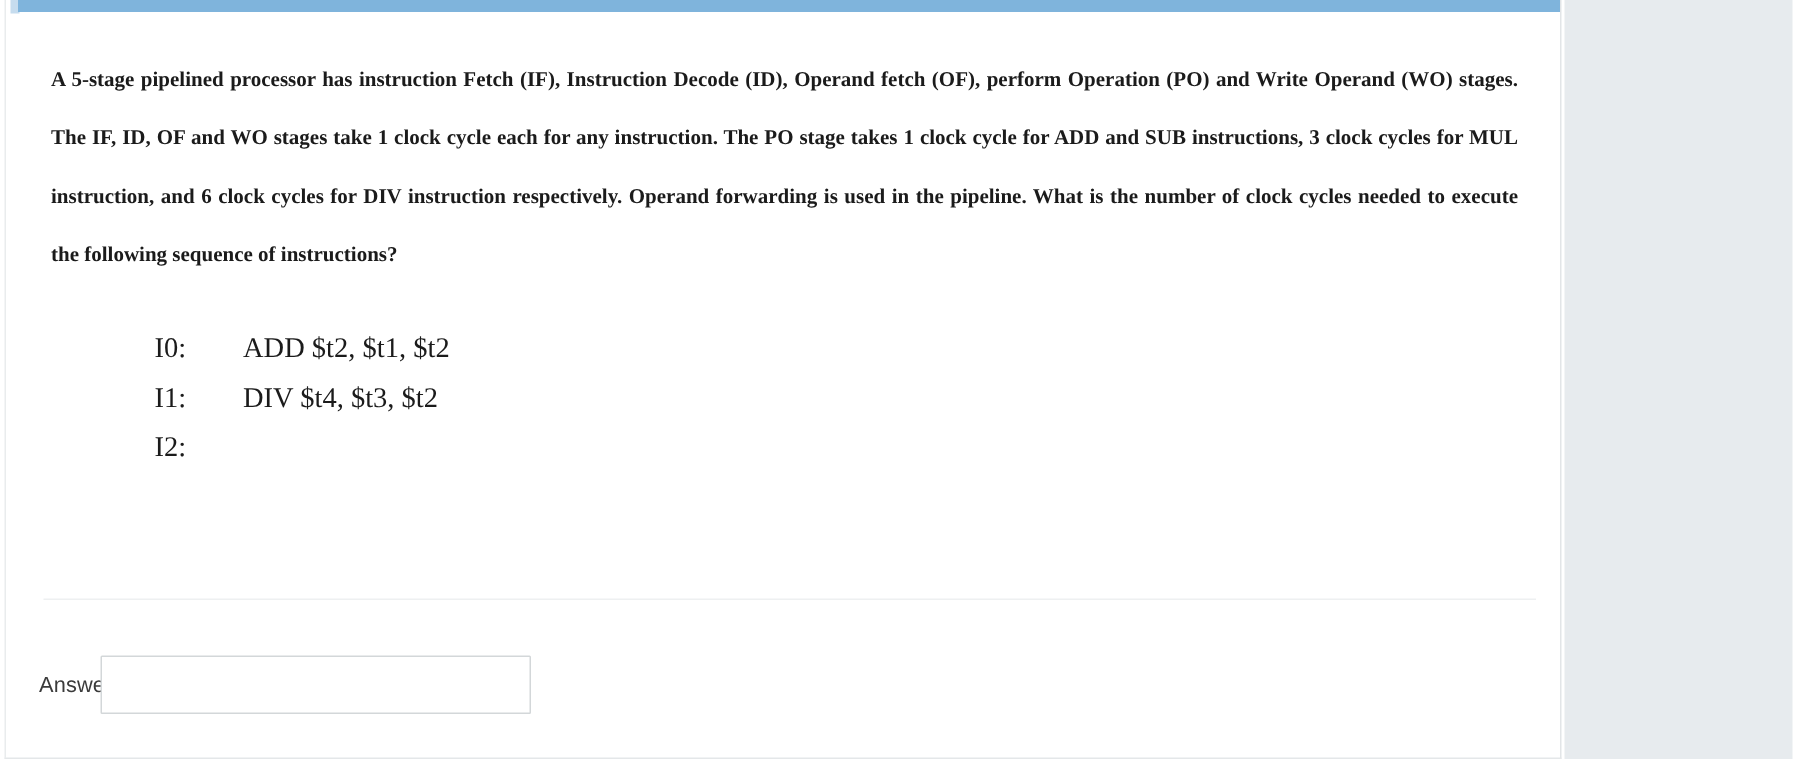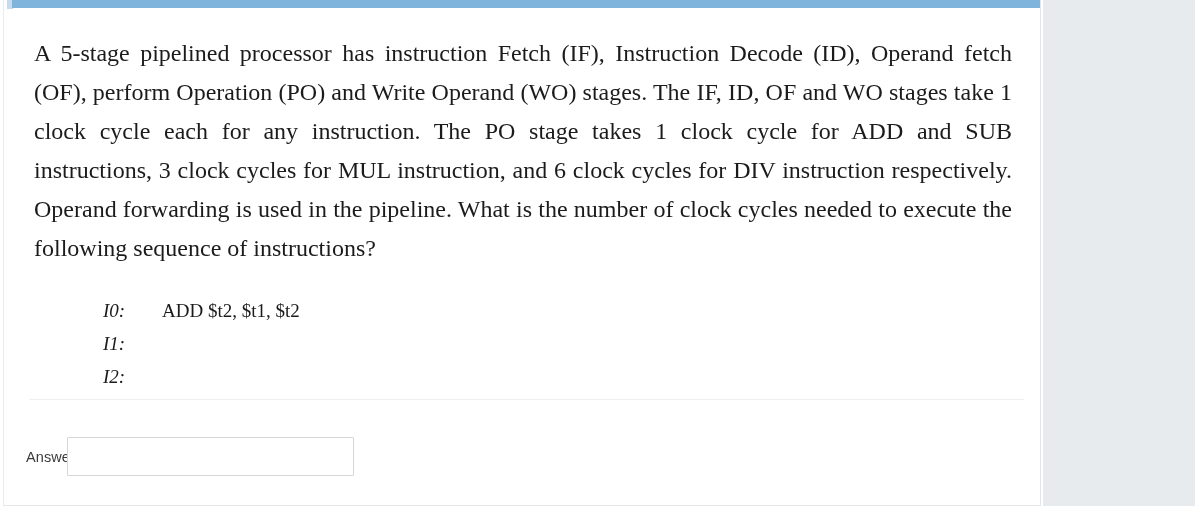--- a/index.html
+++ b/index.html
@@ -69,47 +69,47 @@
     position: absolute;
     left: 0;
     top: 8px;
     width: 1038px;
   }
 
   .prompt {
     margin: 0;
     padding: 26px 30px 0 30px;
     font-family: "Liberation Serif", "DejaVu Serif", serif;
-    font-size: 24px;
+    font-size: 14px;
     line-height: 39px;
     color: #1b1b1b;
     text-align: justify;
     text-justify: inter-word;
     -webkit-hyphens: none;
     hyphens: none;
+    font-weight: bold;
   }
 
   .instruction-list {
     margin: 0;
     padding: 26px 0 0 0;
     list-style: none;
     font-family: "Liberation Serif", "DejaVu Serif", serif;
     font-size: 19px;
     color: #1b1b1b;
   }
   .instruction-row {
     display: flex;
     line-height: 33px;
     padding-left: 99px;
   }
   .instruction-label {
     width: 59px;
     flex: 0 0 59px;
     white-space: pre;
-    font-style: italic;
   }
   .instruction-text {
     white-space: pre;
   }
 
   .divider {
     position: absolute;
     left: 25px;
     top: 399px;
     width: 995px;
@@ -164,20 +164,21 @@
 
       <p class="prompt">A 5-stage pipelined processor has instruction Fetch (IF), Instruction Decode (ID), Operand fetch (OF), perform Operation (PO) and Write Operand (WO) stages. The IF, ID, OF and WO stages take 1 clock cycle each for any instruction. The PO stage takes 1 clock cycle for ADD and SUB instructions, 3 clock cycles for MUL instruction, and 6 clock cycles for DIV instruction respectively. Operand forwarding is used in the pipeline. What is the number of clock cycles needed to execute the following sequence of instructions?</p>
 
       <ul class="instruction-list">
         <li class="instruction-row">
           <span class="instruction-label">I0:</span>
           <span class="instruction-text">ADD $t2, $t1, $t2</span>
         </li>
         <li class="instruction-row">
           <span class="instruction-label">I1:</span>
+          <span class="instruction-text">DIV $t4, $t3, $t2</span>
         </li>
         <li class="instruction-row">
           <span class="instruction-label">I2:</span>
         </li>
       </ul>
 
     </div>
 
     <div class="divider"></div>
 

